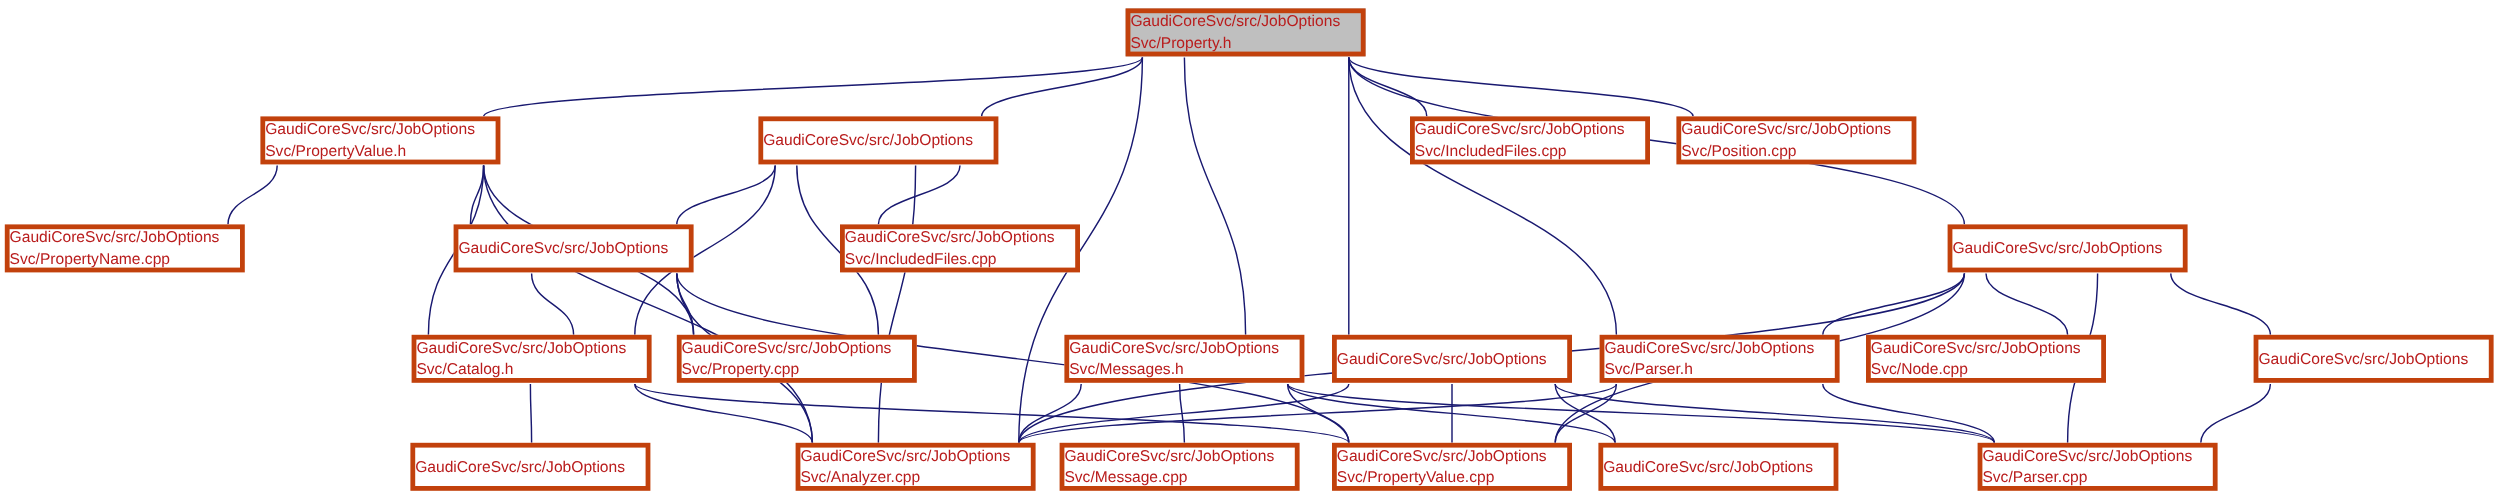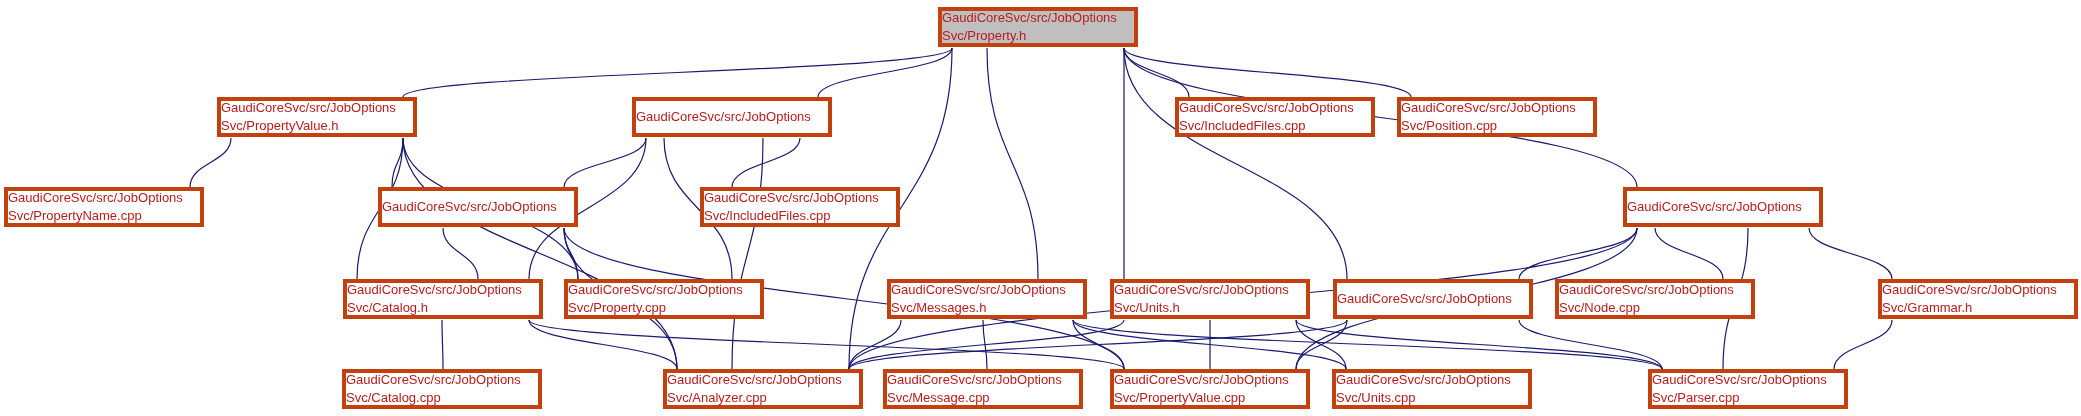--- a/index.html
+++ b/index.html
@@ -129,51 +129,48 @@
       <div class="node" style="left: 564px; top: 279px; width: 200px; height: 40px;">
         <span>GaudiCoreSvc/src/JobOptions</span>
         <span>Svc/Property.cpp</span>
       </div>
       <div class="node" style="left: 887px; top: 279px; width: 200px; height: 40px;">
         <span>GaudiCoreSvc/src/JobOptions</span>
         <span>Svc/Messages.h</span>
       </div>
       <div class="node" style="left: 1110px; top: 279px; width: 200px; height: 40px;">
         <span>GaudiCoreSvc/src/JobOptions</span>
-        <span>Svc/Units.h</span>
       </div>
       <div class="node" style="left: 1333px; top: 279px; width: 200px; height: 40px;">
         <span>GaudiCoreSvc/src/JobOptions</span>
+        <span>Svc/Parser.h</span>
       </div>
       <div class="node" style="left: 1555px; top: 279px; width: 200px; height: 40px;">
         <span>GaudiCoreSvc/src/JobOptions</span>
         <span>Svc/Node.cpp</span>
       </div>
       <div class="node" style="left: 1878px; top: 279px; width: 200px; height: 40px;">
         <span>GaudiCoreSvc/src/JobOptions</span>
-        <span>Svc/Grammar.h</span>
       </div>
       <div class="node" style="left: 342px; top: 369px; width: 200px; height: 40px;">
         <span>GaudiCoreSvc/src/JobOptions</span>
-        <span>Svc/Catalog.cpp</span>
       </div>
       <div class="node" style="left: 663px; top: 369px; width: 200px; height: 40px;">
         <span>GaudiCoreSvc/src/JobOptions</span>
         <span>Svc/Analyzer.cpp</span>
       </div>
       <div class="node" style="left: 883px; top: 369px; width: 200px; height: 40px;">
         <span>GaudiCoreSvc/src/JobOptions</span>
         <span>Svc/Message.cpp</span>
       </div>
       <div class="node" style="left: 1110px; top: 369px; width: 200px; height: 40px;">
         <span>GaudiCoreSvc/src/JobOptions</span>
         <span>Svc/PropertyValue.cpp</span>
       </div>
       <div class="node" style="left: 1332px; top: 369px; width: 200px; height: 40px;">
         <span>GaudiCoreSvc/src/JobOptions</span>
-        <span>Svc/Units.cpp</span>
       </div>
       <div class="node" style="left: 1648px; top: 369px; width: 200px; height: 40px;">
         <span>GaudiCoreSvc/src/JobOptions</span>
         <span>Svc/Parser.cpp</span>
       </div>
     </div>
 </div>
 
 </body></html>

